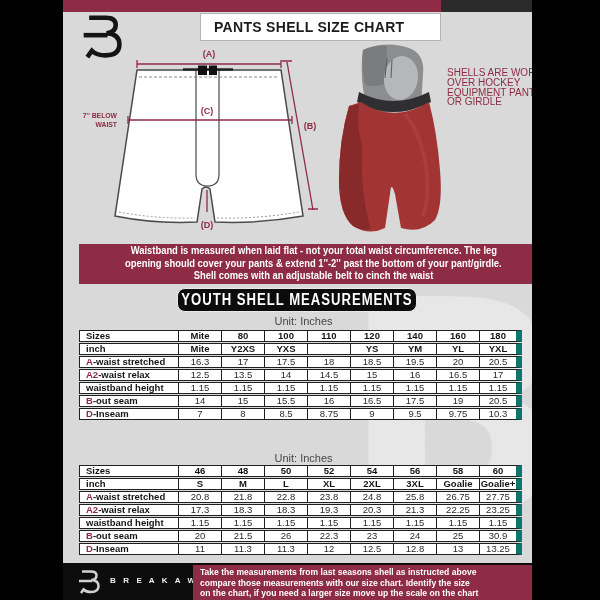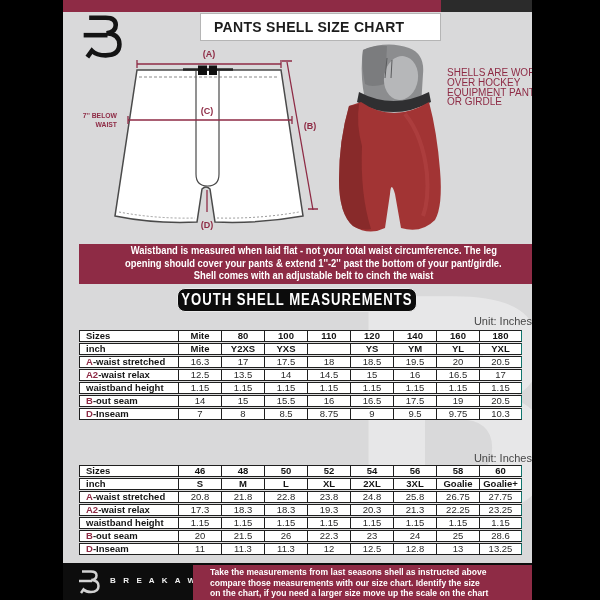--- a/index.html
+++ b/index.html
@@ -37,38 +37,38 @@
   .banner{position:absolute;left:16px;top:244px;width:469px;height:40px;background:#8e2b45;
     display:flex;flex-direction:column;align-items:center;justify-content:center;}
   .banner div{color:#fff;font-size:10px;font-weight:bold;line-height:12.6px;white-space:nowrap;
     transform:scaleX(.94);transform-origin:center;}
 
   
   .section-box{position:absolute;left:114px;width:240px;height:24px;background:#0c0c0c;border:1px solid #e9e9e9;
     border-radius:8px;display:flex;align-items:center;justify-content:center;}
   .section-box span{color:#fff;font-weight:bold;font-size:16px;letter-spacing:1.2px;white-space:nowrap;
     transform:scaleX(.82);}
-  .unit{position:absolute;left:0;width:469px;text-align:right;font-size:11px;color:#474747;padding-left:12px;}
+  .unit{position:absolute;left:0;width:469px;text-align:center;font-size:11px;color:#474747;padding-left:12px;}
 
   
   .tbl{border-collapse:separate;border-spacing:0 1px;table-layout:fixed;width:443px;position:absolute;left:16px;}
   .tbl td{background:#fff;border:1px solid #1f1f1f;border-right:none;height:10px;line-height:10px;
     font-size:9.5px;padding:0;overflow:hidden;}
-  .tbl td:last-child{border-right:1px solid #0f766e;}
+  .tbl td:last-child{border-right:6px solid #0f766e;}
   .tbl td.lbl{text-align:left;padding-left:6px;font-weight:bold;color:#141414;}
   .tbl td.val{text-align:center;color:#2b2b2b;}
   .tbl td.val.bold{font-weight:bold;color:#141414;}
   .pfx{color:#8e2b45;}
   .col-lbl{width:99px;} .col-val{width:43px;}
 
   
   .footer-bar{position:absolute;left:0;top:563px;width:469px;height:37px;background:#0d0d0d;}
   .footer-logo{position:absolute;left:13px;top:6px;}
   .brand{position:absolute;left:47px;top:13px;color:#f2f2f2;font-size:8px;font-weight:bold;letter-spacing:2.6px;white-space:nowrap;}
-  .footer-box{position:absolute;left:130px;top:2px;width:339px;height:35px;background:#8e2b45;padding:2px 17px;}
+  .footer-box{position:absolute;left:130px;top:2px;width:339px;height:35px;background:#8e2b45;padding:2px 7px;}
   .footer-box div{color:#fff;font-size:9px;font-weight:bold;line-height:10.6px;white-space:nowrap;
     transform:scaleX(.95);transform-origin:left;}
 
   svg text{font-family:"Liberation Sans",sans-serif;}
 </style>
 </head>
 <body>
 
 <div class="page">
 
@@ -307,21 +307,21 @@
         </tr>
         <tr>
           <td class="lbl"><span class="pfx">B</span>-out seam</td>
           <td class="val">20</td>
           <td class="val">21.5</td>
           <td class="val">26</td>
           <td class="val">22.3</td>
           <td class="val">23</td>
           <td class="val">24</td>
           <td class="val">25</td>
-          <td class="val">28.6</td>
+          <td class="val">30.9</td>
         </tr>
         <tr>
           <td class="lbl"><span class="pfx">D</span>-Inseam</td>
           <td class="val">11</td>
           <td class="val">11.3</td>
           <td class="val">11.3</td>
           <td class="val">12</td>
           <td class="val">12.5</td>
           <td class="val">12.8</td>
           <td class="val">13</td>

